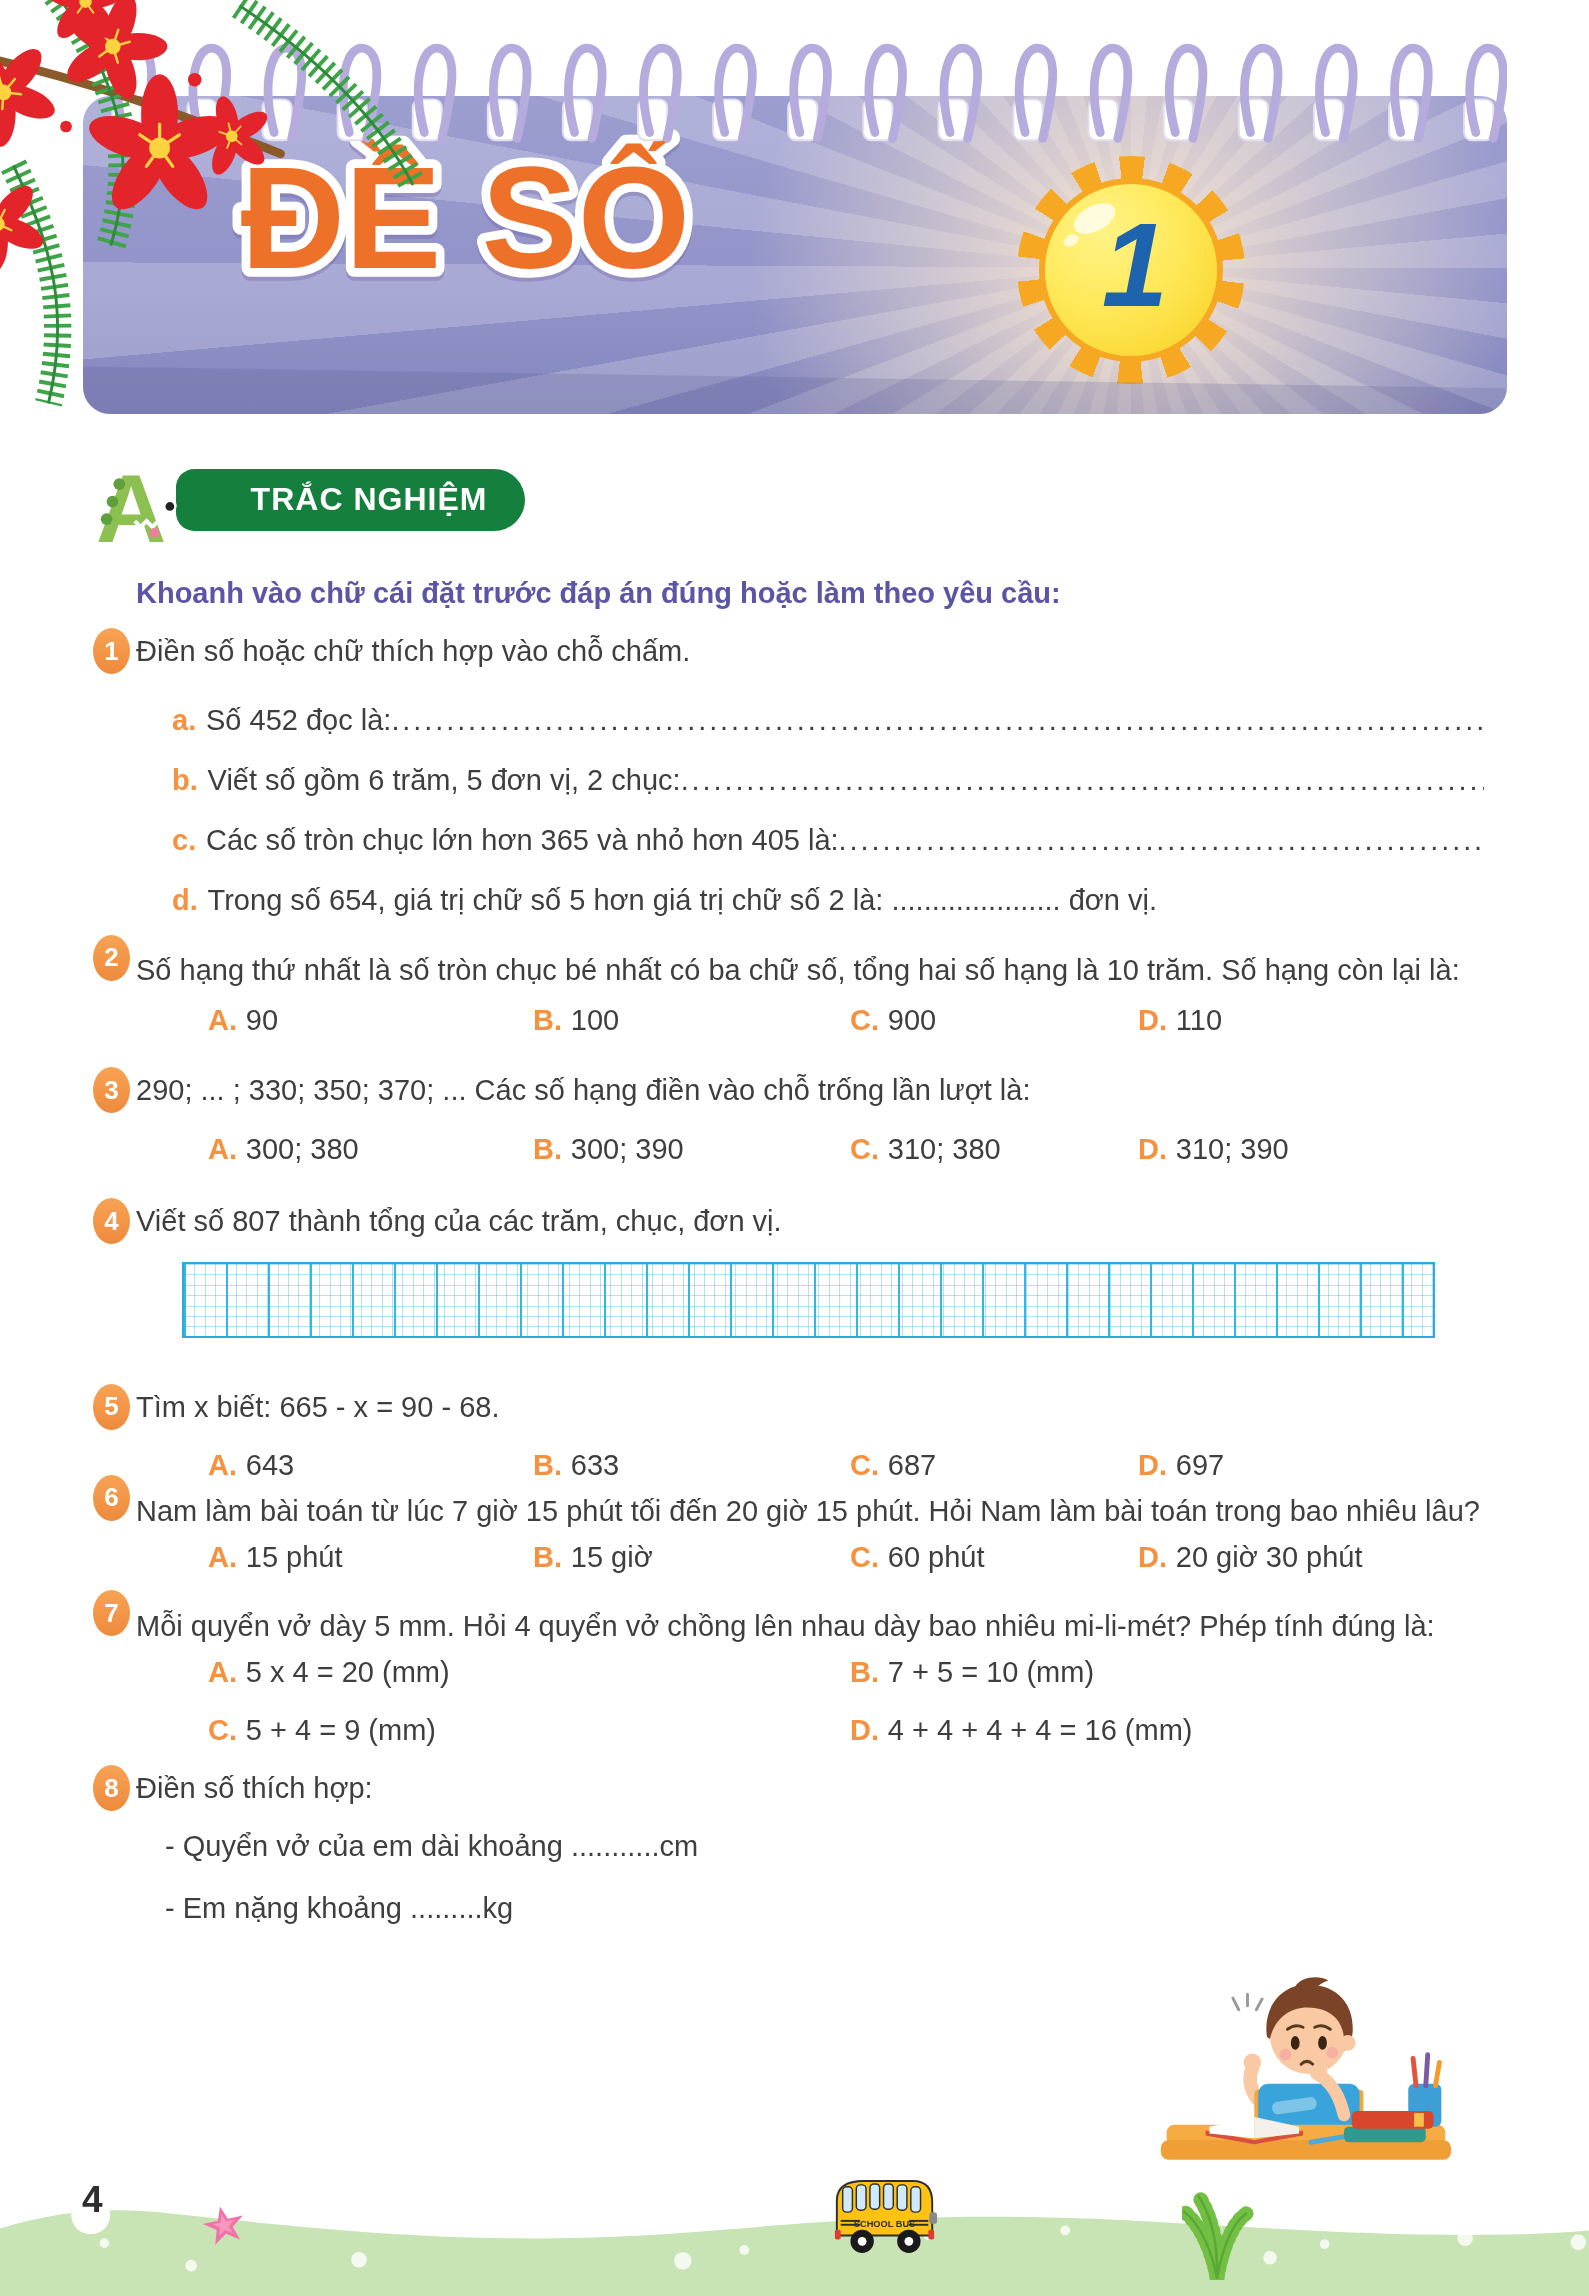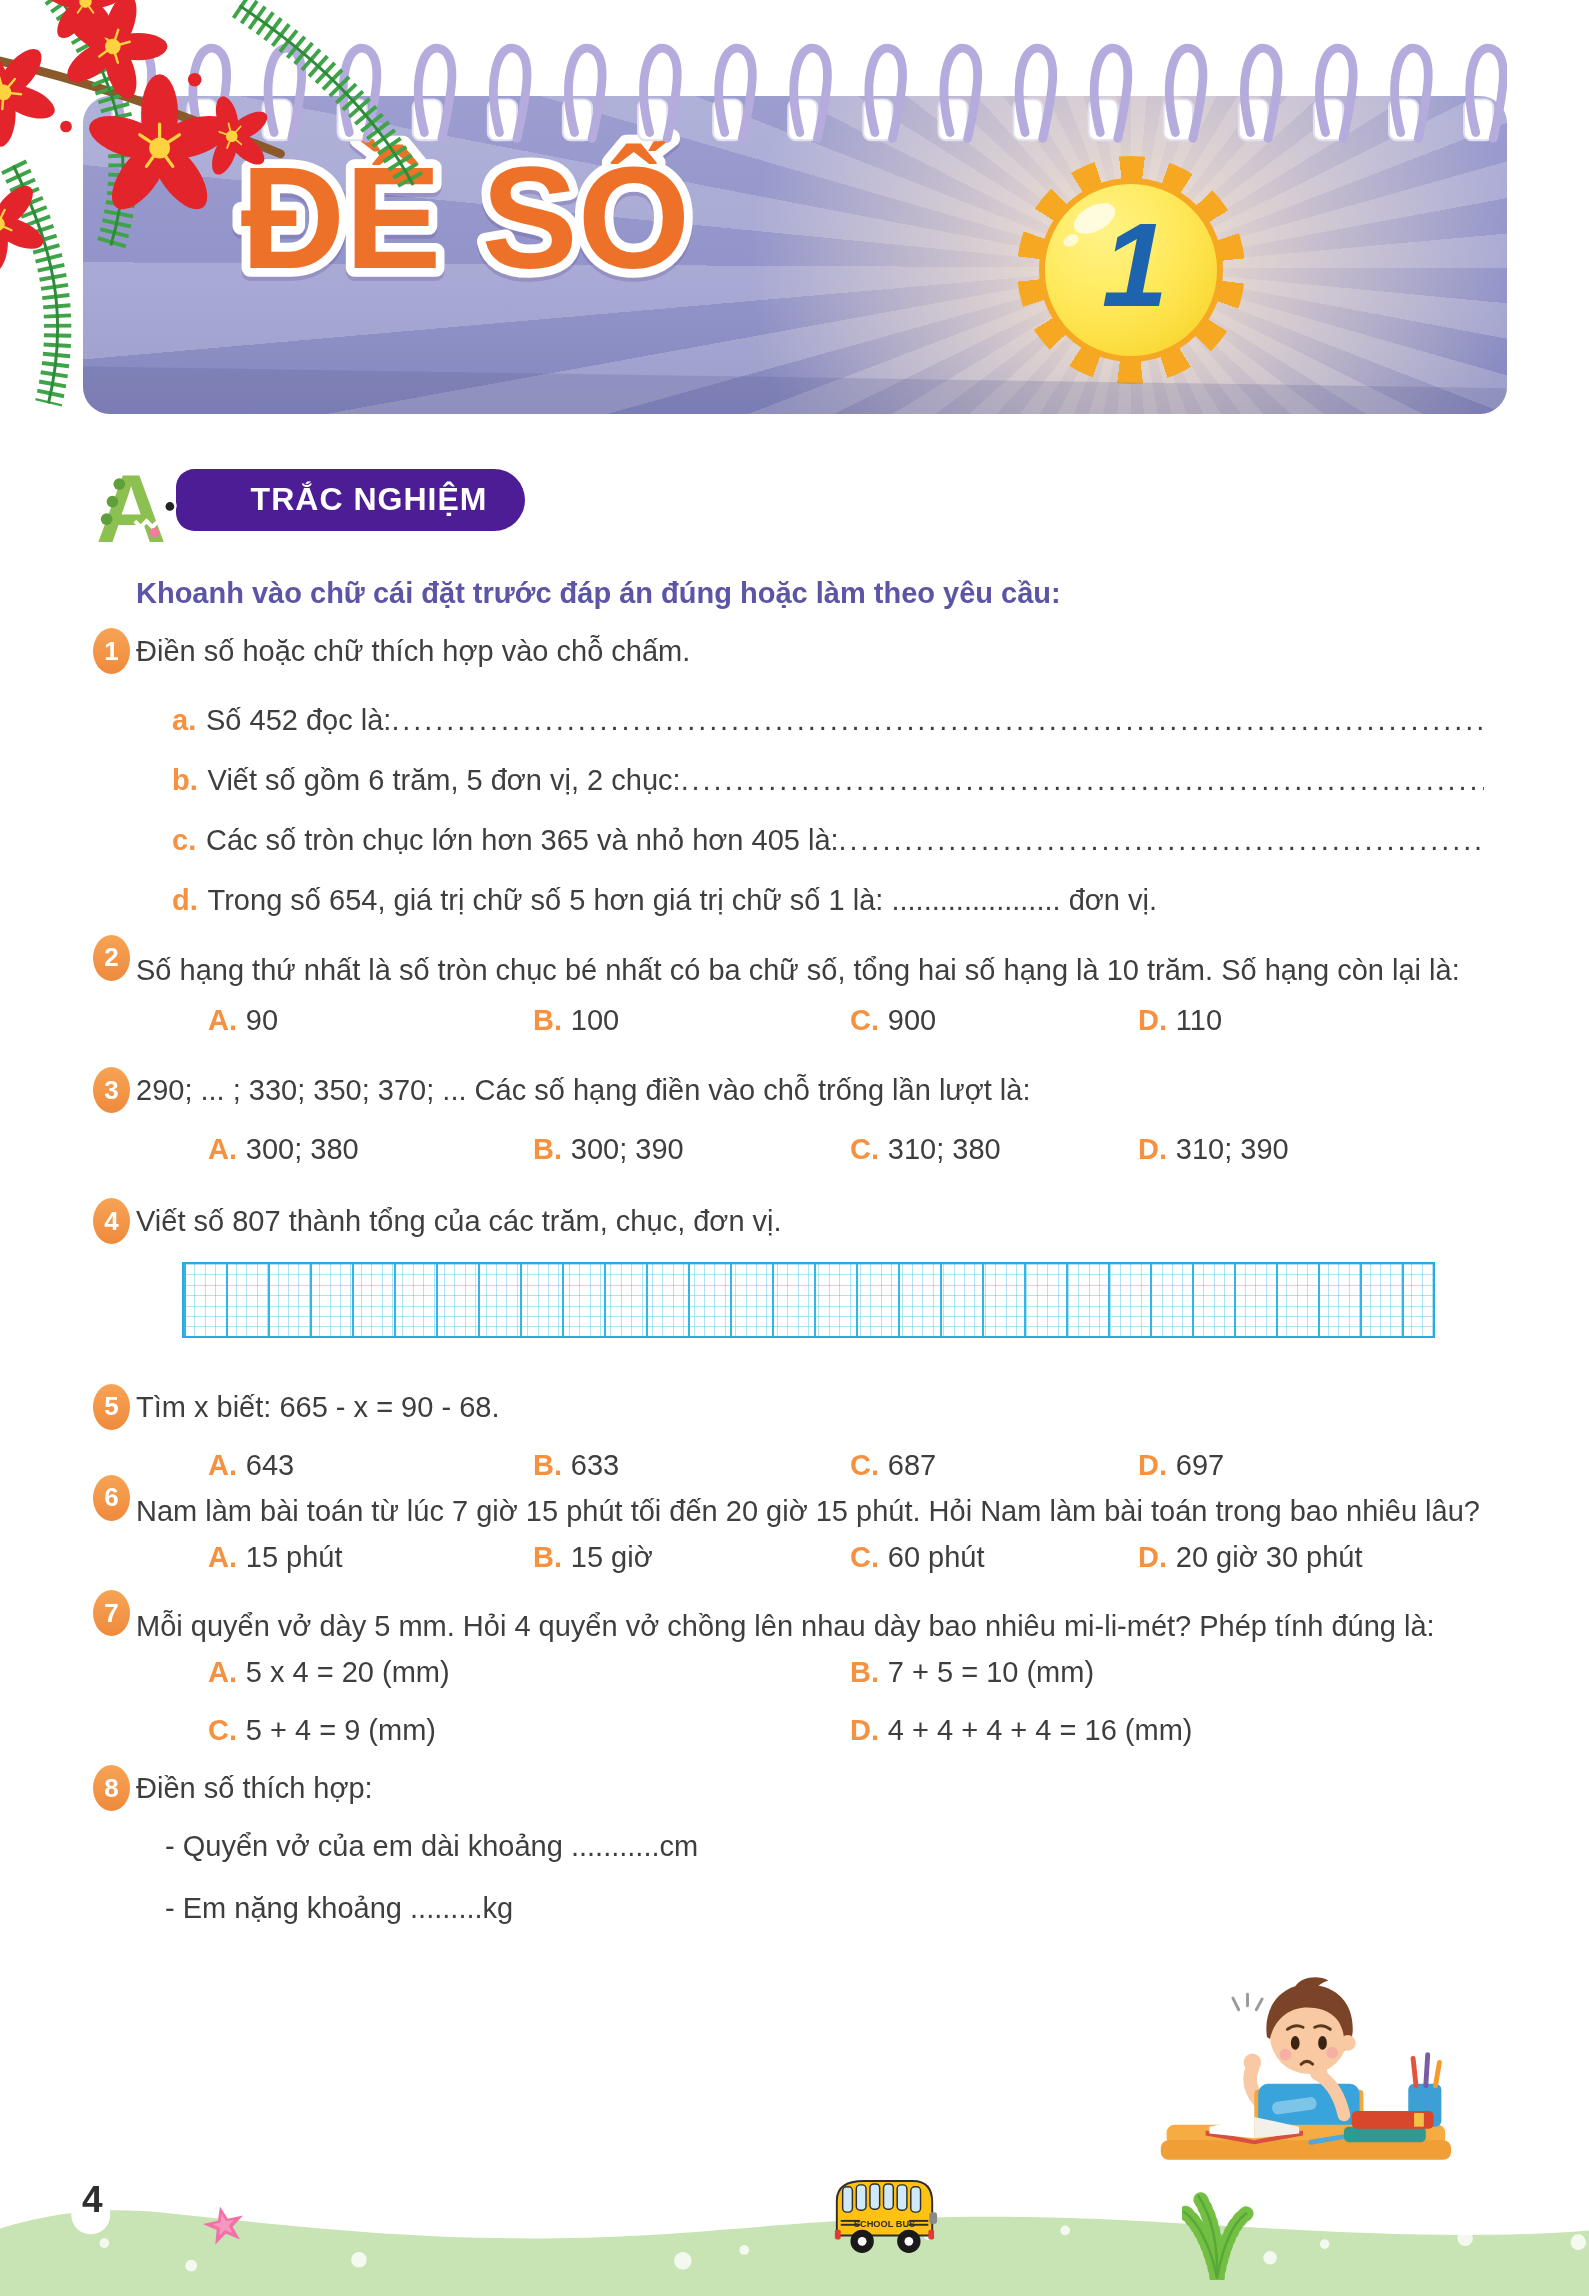--- a/index.html
+++ b/index.html
@@ -26,21 +26,21 @@
   .sun-core::before{content:"";position:absolute;left:27px;top:21.5px;width:45px;height:25px;border-radius:50%;
     background:rgba(255,255,255,.75);transform:rotate(-28deg);}
   .sun-core::after{content:"";position:absolute;left:17.6px;top:51px;width:15.6px;height:10.7px;border-radius:50%;
     background:rgba(255,255,255,.7);transform:rotate(-28deg);}
   .sun-num{font:italic 900 119px "Liberation Sans",sans-serif;color:#1E63AE;transform:translate(3.9px,-5.9px);}
   .spiral{position:absolute;left:83px;top:35px;z-index:2;}
   .flowers{position:absolute;left:-11.7px;top:-9.8px;z-index:3;}
 
   
   .section-head{position:absolute;left:86px;top:451px;z-index:2;}
-  .pill{position:absolute;left:90px;top:17.6px;width:349px;height:62px;background:#4c1d95;
+  .pill{position:absolute;left:90px;top:17.6px;width:349px;height:62px;background:#15803d;
     border-radius:19.5px 33px 33px 19.5px;display:flex;align-items:center;justify-content:center;}
   .pill span{color:#ffffff;font-size:32px;font-weight:bold;letter-spacing:1px;padding-left:37px;}
   .letterA{position:absolute;left:0;top:0;}
 
   
   .content{position:absolute;left:136px;top:577px;right:105px;z-index:1;font-size:29px;line-height:33px;}
   .instr{color:#5C55A6;font-weight:bold;}
   .qrow{position:relative;}
   .qnum{position:absolute;left:-43px;top:-6.8px;width:37px;height:46px;border-radius:50%;
     background:linear-gradient(180deg,#F8A355,#EE8A3C);color:#fff;font-size:26px;font-weight:bold;
@@ -193,21 +193,21 @@
       <span>Viết số gồm 6 trăm, 5 đơn vị, 2 chục: </span>
       <span class="dotfill">................................................................................................................................................</span>
     </div>
     <div class="sub" style="margin-bottom:27px">
       <span class="sl">c.</span>
       <span>Các số tròn chục lớn hơn 365 và nhỏ hơn 405 là: </span>
       <span class="dotfill">................................................................................................................................................</span>
     </div>
     <div class="sub" style="margin-bottom:24.4px">
       <span class="sl">d.</span>
-      <span>Trong số 654, giá trị chữ số 5 hơn giá trị chữ số 1 là: ..................... đơn vị.</span>
+      <span>Trong số 654, giá trị chữ số 5 hơn giá trị chữ số 2 là: ..................... đơn vị.</span>
     </div>
 
     <div class="qrow para" style="margin-bottom:3.9px">
       <span class="qnum">2</span>
       <span>Số hạng thứ nhất là số tròn chục bé nhất có ba chữ số, tổng hai số hạng là 10 trăm. Số hạng còn lại là:</span>
     </div>
     <div class="opts4" style="margin-bottom:37px">
       <span class="opt"><span class="ol">A.</span><span>90</span></span>
       <span class="opt"><span class="ol">B.</span><span>100</span></span>
       <span class="opt"><span class="ol">C.</span><span>900</span></span>

